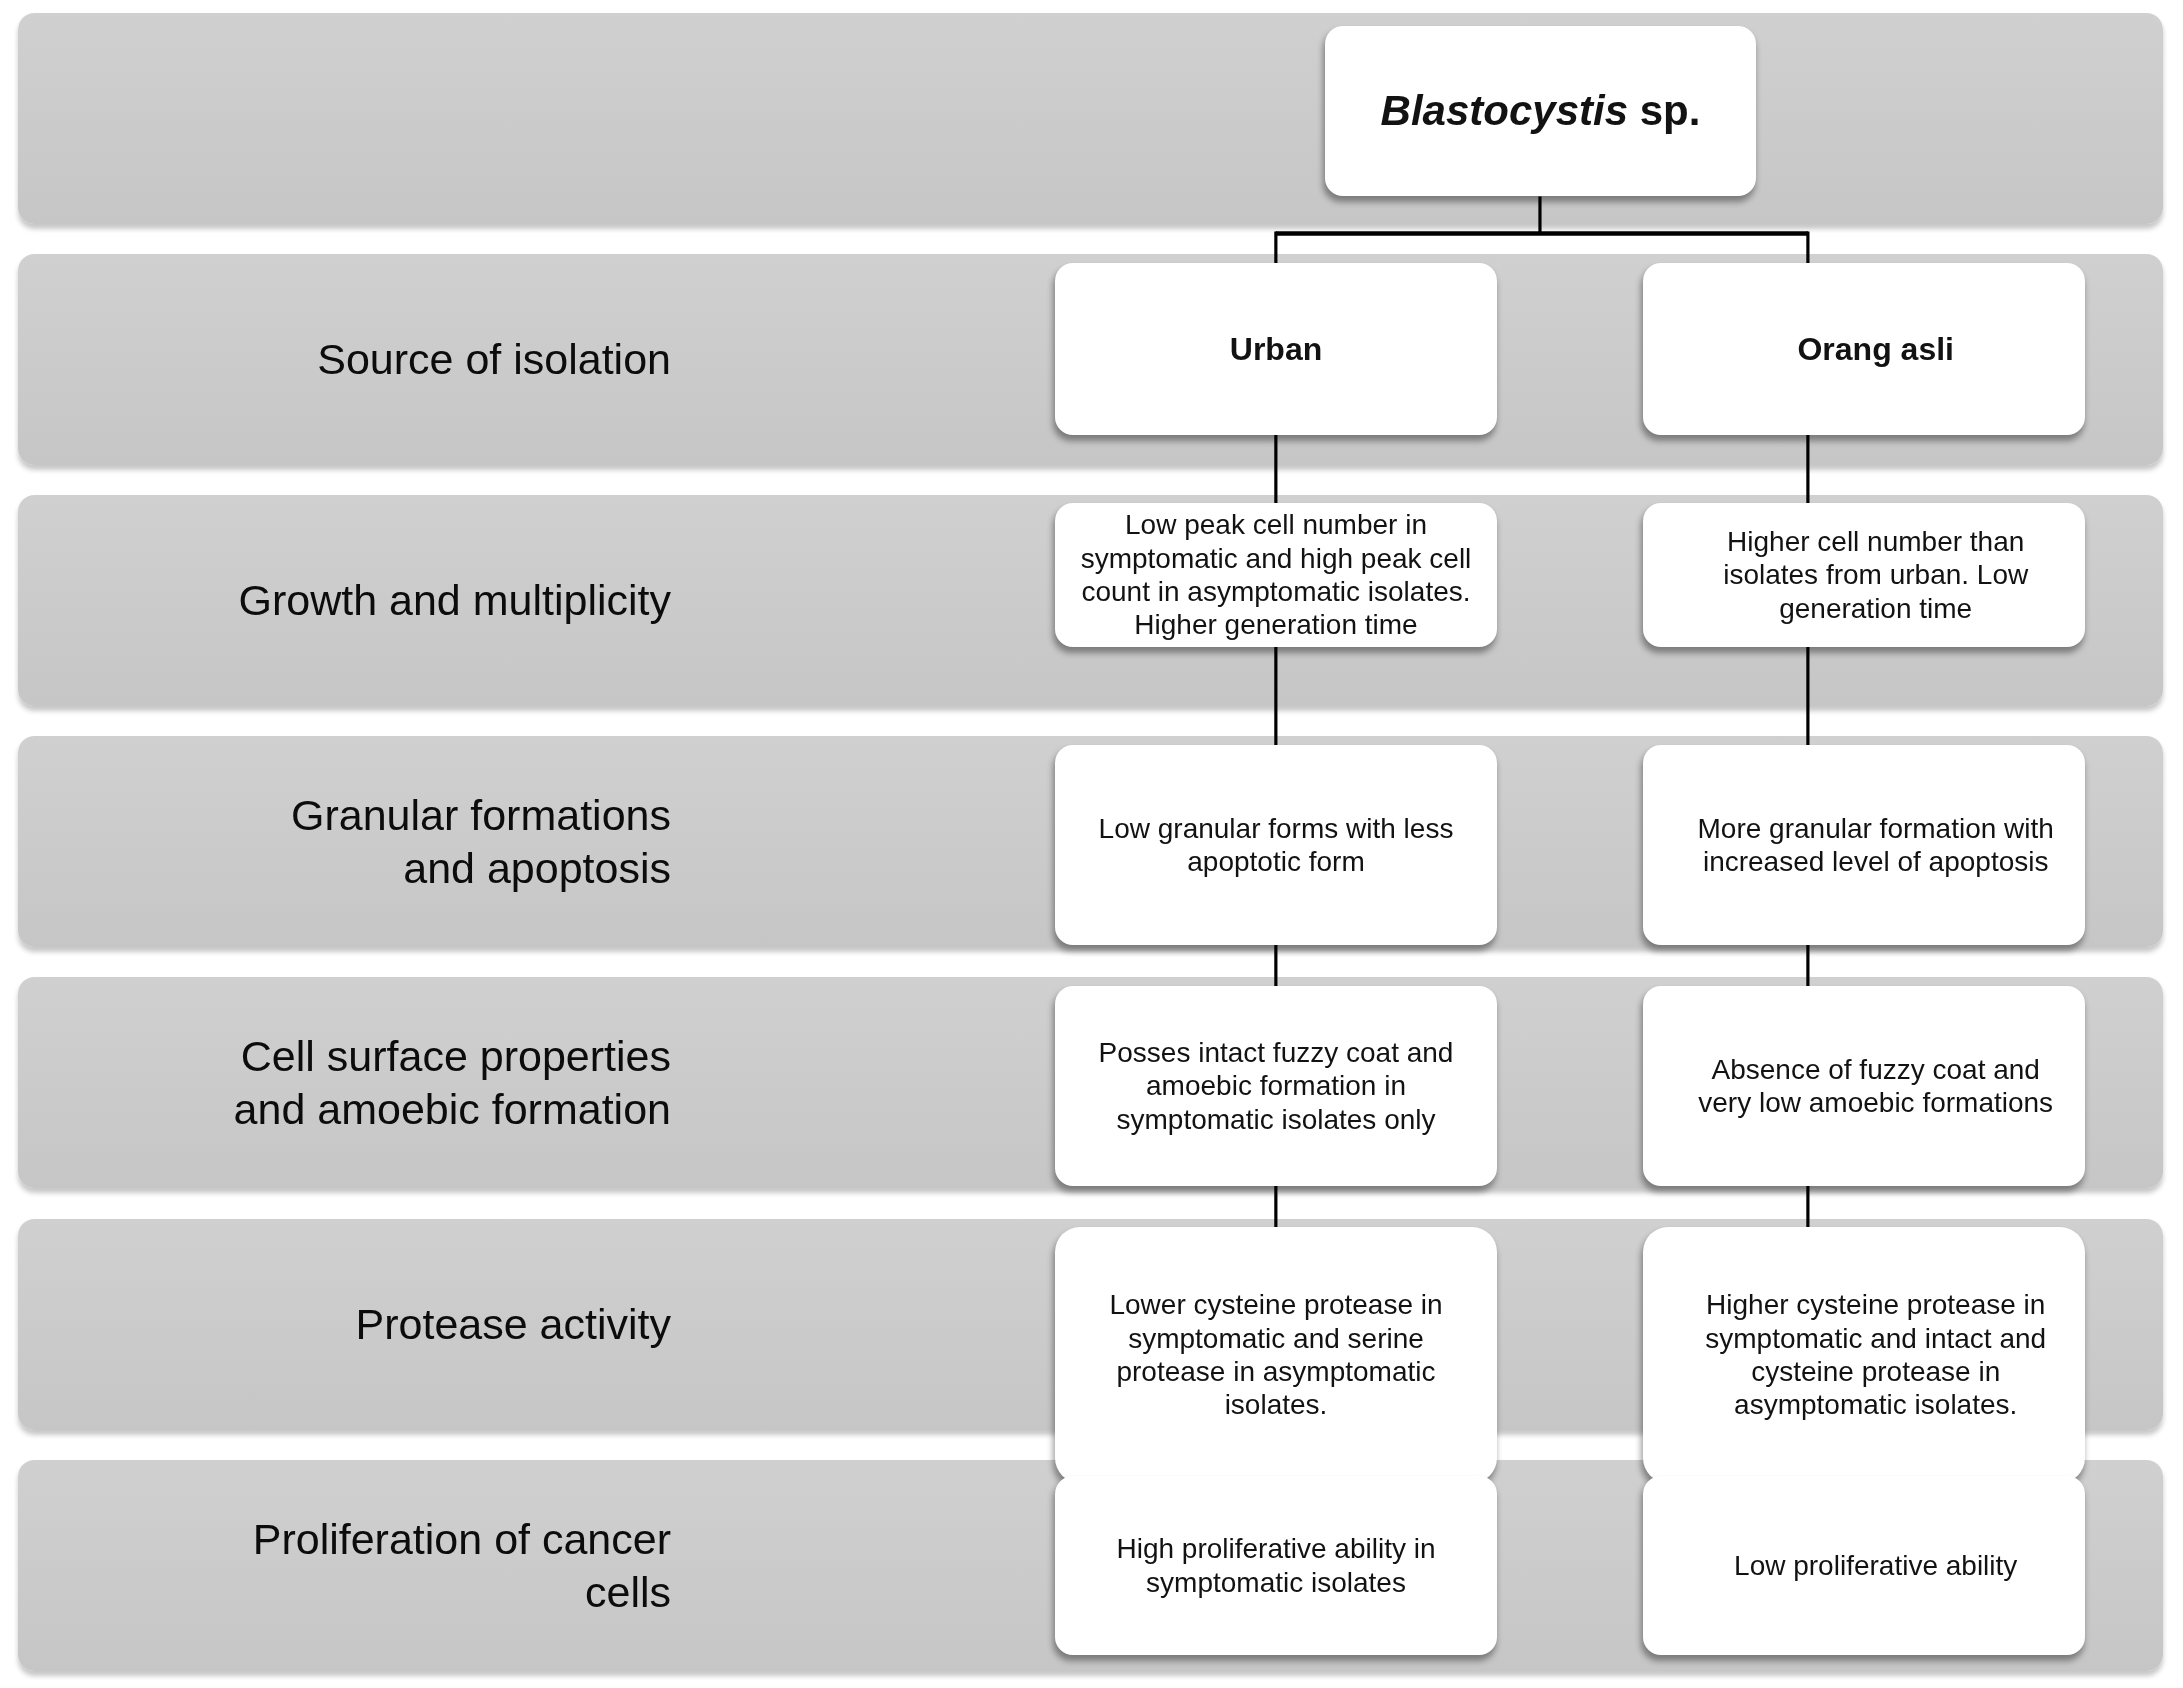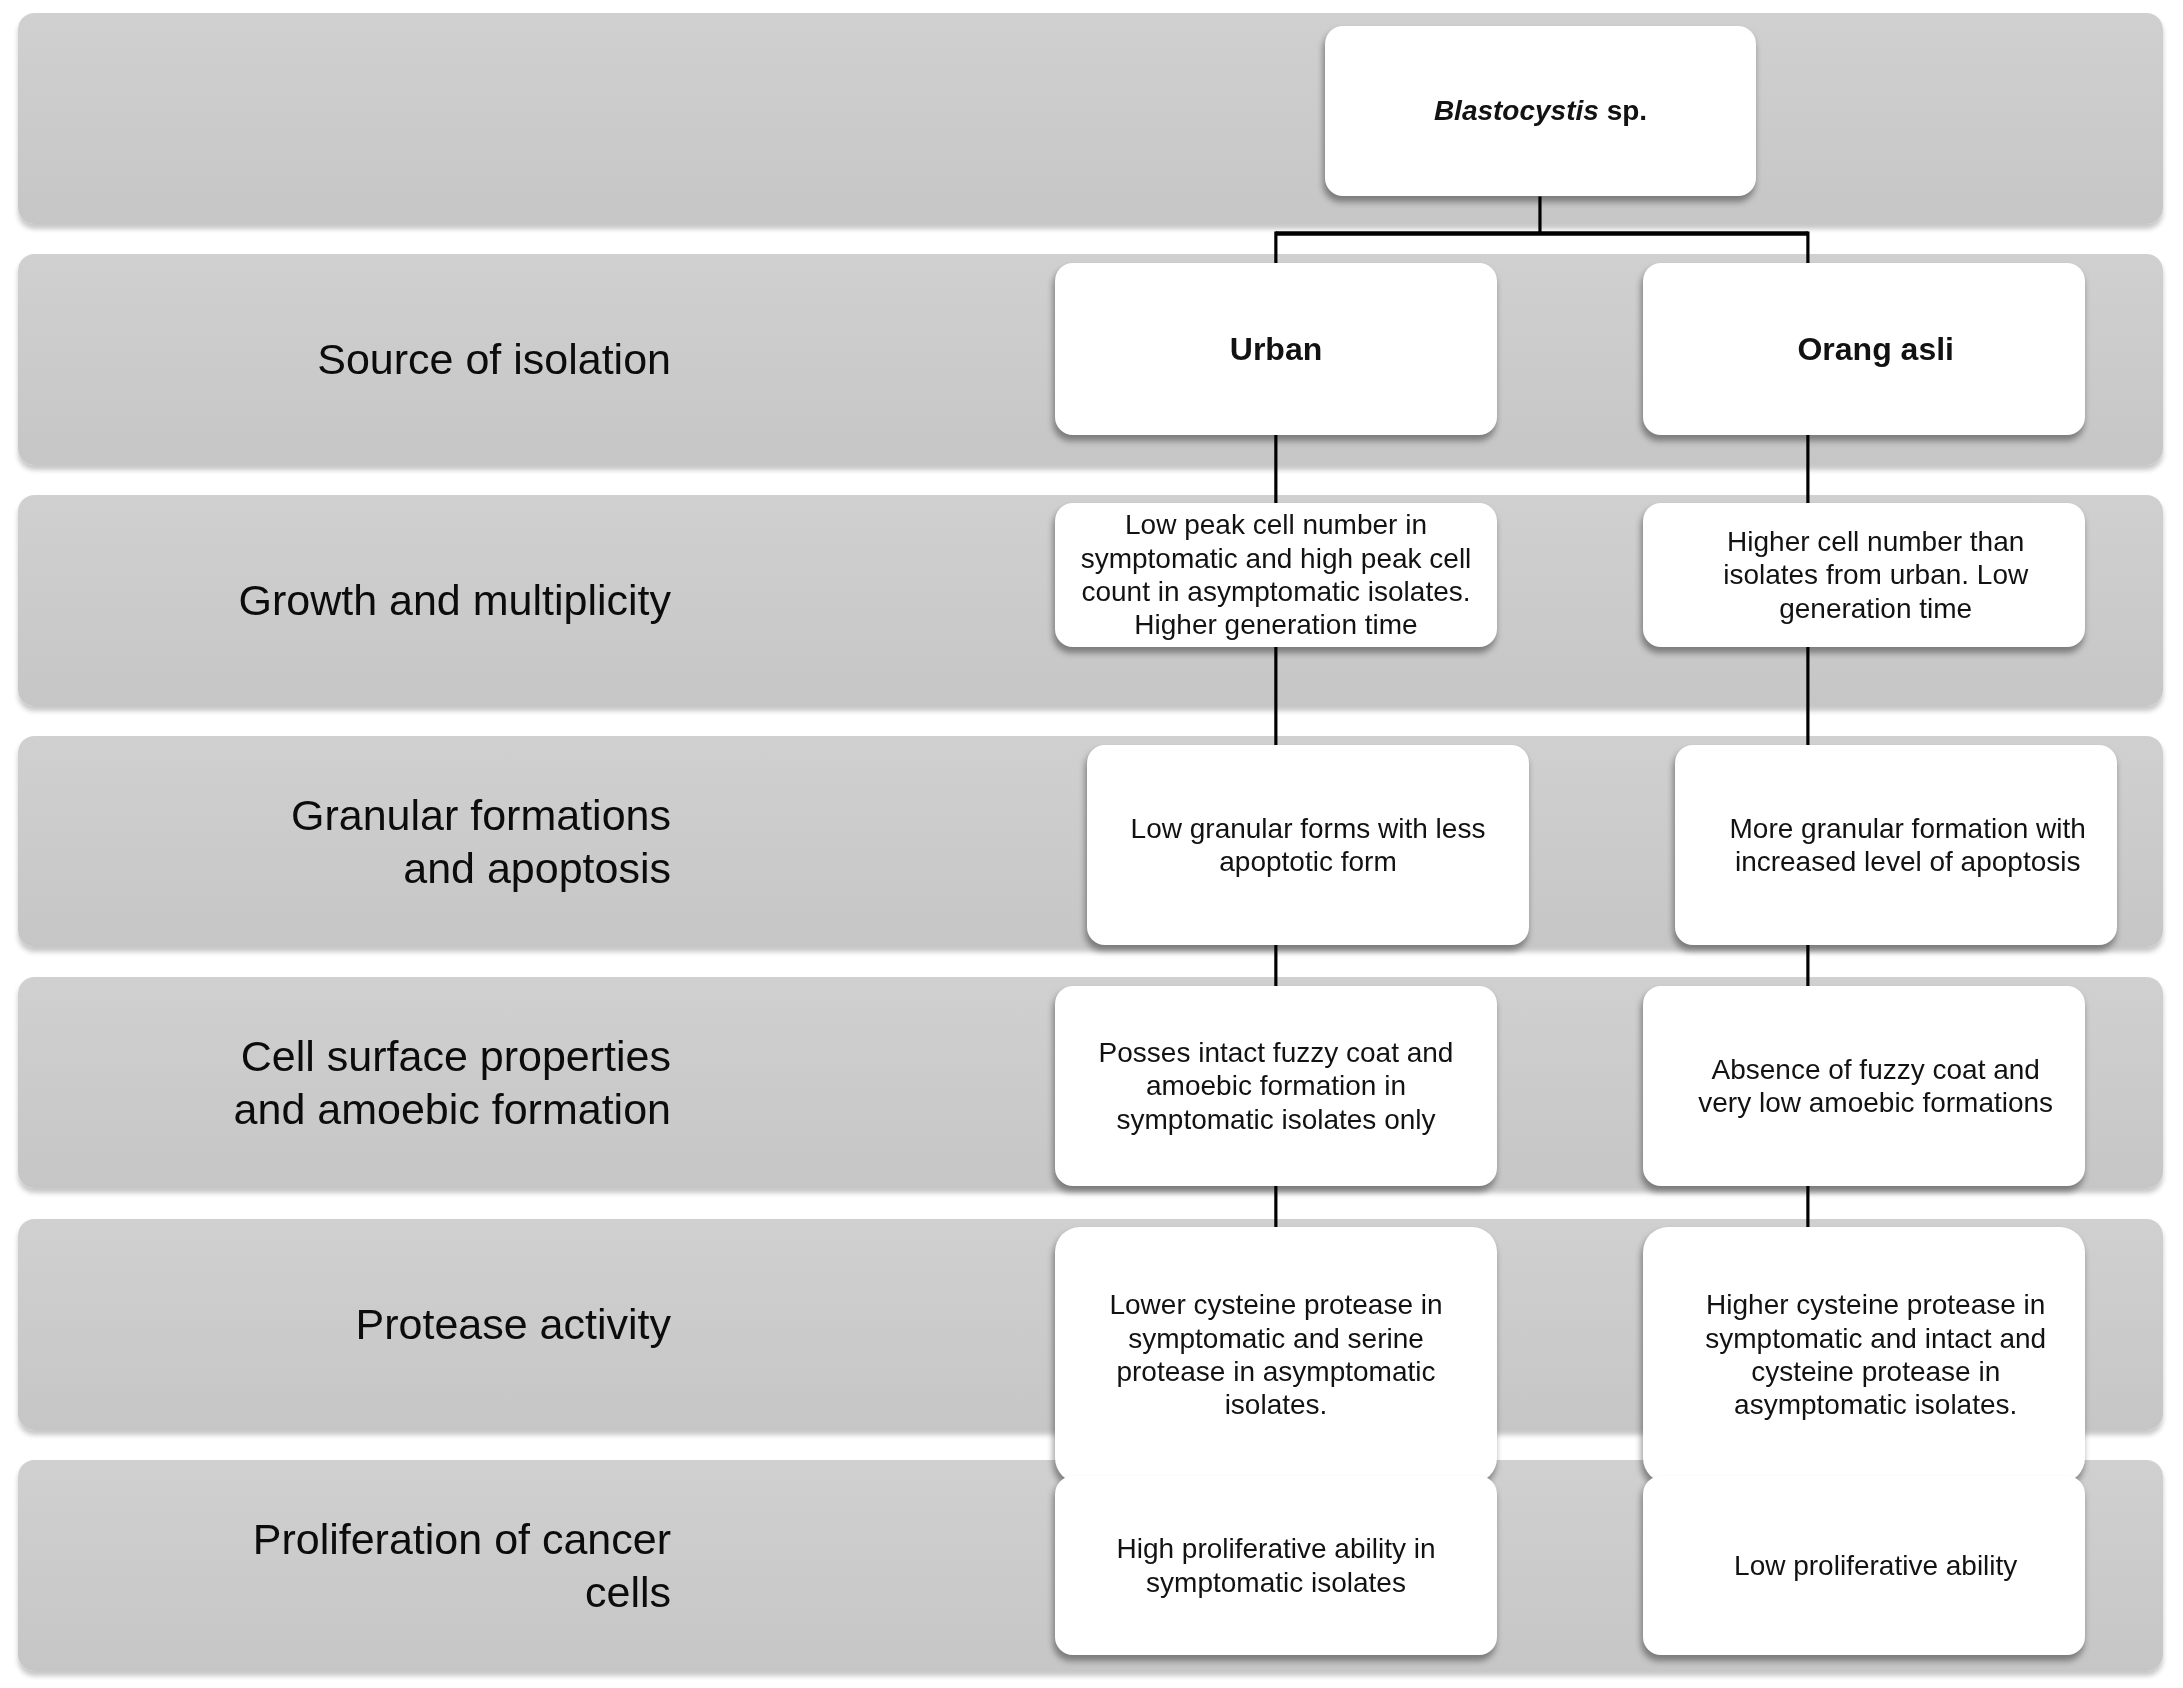--- a/index.html
+++ b/index.html
@@ -38,34 +38,34 @@
     box-shadow:-1.9px 5.7px 6.4px rgba(0,0,0,0.38);
     display:flex;align-items:center;justify-content:center;
     text-align:center;
     color:#121212;
     z-index:3;
     padding:6.4px 16.6px;
     box-sizing:border-box;
   }
   .node.root{
     left:1325px;top:26px;width:431px;height:170px;
-    font-size:28px;font-weight:bold;
+    font-size:42px;font-weight:bold;
   }
   .node.root .it{font-style:italic;}
   .node.header{
     top:263px;height:172px;
     font-size:32px;font-weight:bold;
   }
   .node.body{
     font-size:28px;line-height:1.19;
   }
   .col-urban{left:1055px;width:442px;}
   .col-orang{left:1643px;width:442px;padding-left:40px;}
   .r3{top:503px;height:144px;}
-  .r4{top:745px;height:200px;margin-left:32px;}
+  .r4{top:745px;height:200px;}
   .r5{top:986px;height:200px;}
   .r6{top:1227px;height:256px;border-radius:25px;}
   .r7{top:1476px;height:179px;}
 </style>
 </head>
 <body>
 
 <div id="canvas">
 
   <div class="band" style="top:12.8px"></div>

